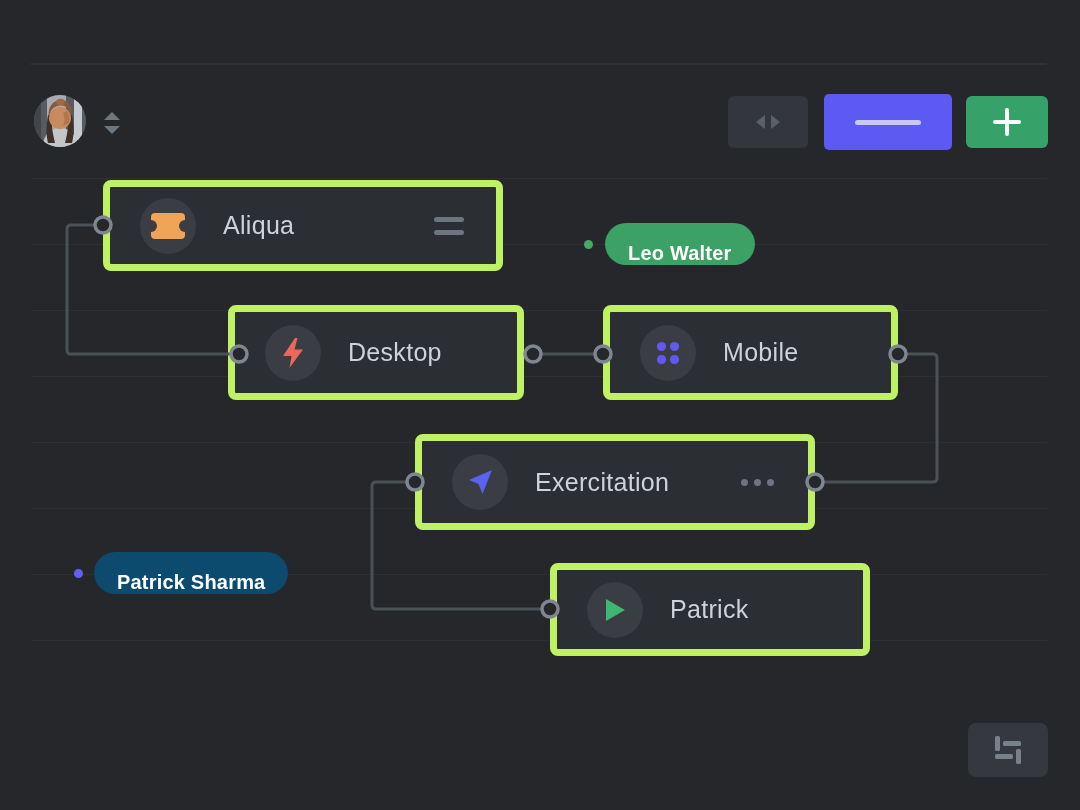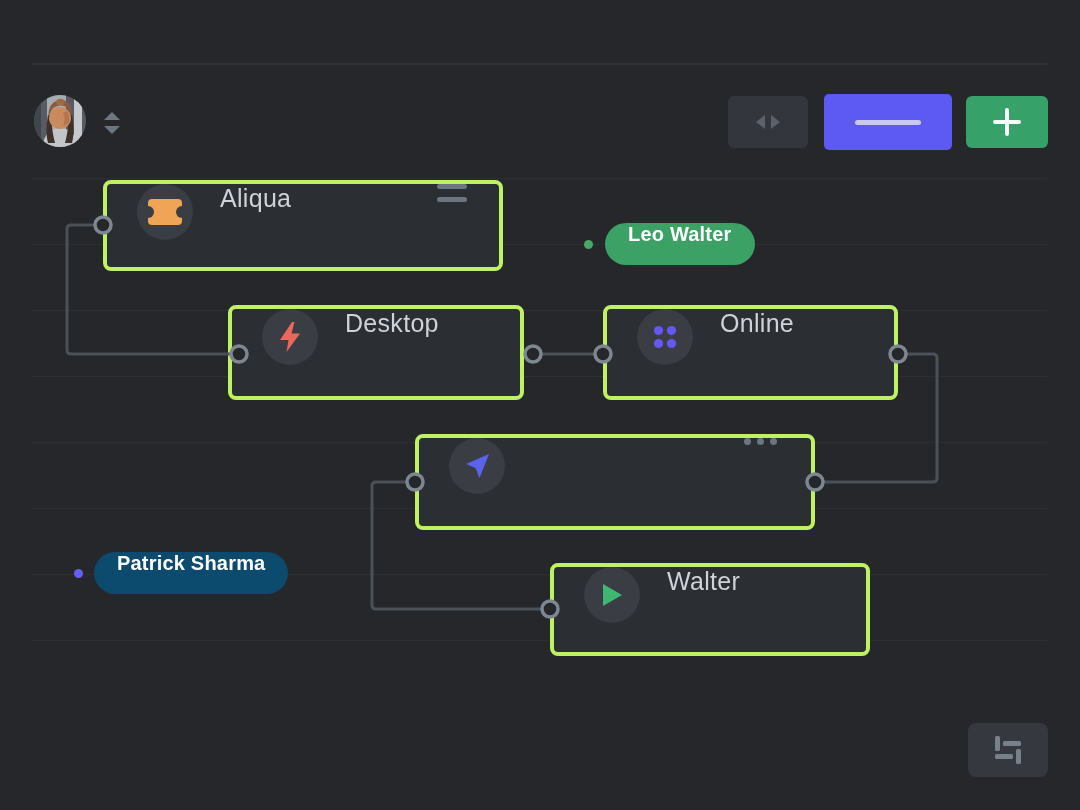--- a/index.html
+++ b/index.html
@@ -18,38 +18,38 @@
   .sort{left:101px;top:109px;width:22px;height:28px;z-index:4;display:flex;align-items:center;justify-content:center;cursor:pointer;}
   
   .btn{display:flex;align-items:center;justify-content:center;cursor:pointer;z-index:4;border:none;}
   .btn-collapse{left:728px;top:96px;width:80px;height:52px;background:#33363c;border-radius:6px;}
   .btn-primary{left:824px;top:94px;width:128px;height:56px;background:#5d5af4;border-radius:5px;}
   .btn-primary .mini-line{width:66px;height:5px;border-radius:3px;background:#c9c8f4;}
   .btn-add{left:966px;top:96px;width:82px;height:52px;background:#36a169;border-radius:6px;}
   .btn-settings{left:968px;top:723px;width:80px;height:54px;background:#35383e;border-radius:8px;}
   
   .node{
-    background:#2b2e33;border:4px solid #bef264;border-radius:8px;
-    display:flex;align-items:flex-start;padding-left:30px;box-sizing:border-box;
+    background:#2b2e33;border:7px solid #bef264;border-radius:8px;
+    display:flex;align-items:center;padding-left:30px;box-sizing:border-box;
     z-index:3;cursor:grab;
   }
   .node-icon-circle{width:56px;height:56px;border-radius:50%;background:#3a3d43;
     display:flex;align-items:center;justify-content:center;flex:0 0 auto;}
   .node-label{margin-left:27px;font-size:25px;font-weight:500;color:#ced3d9;letter-spacing:.3px;}
   .node-trailing{margin-left:auto;margin-right:32px;display:flex;flex-direction:column;gap:8px;cursor:pointer;}
   .bar{width:30px;height:5px;border-radius:2.5px;background:#6d7580;}
   .dots{margin-left:auto;margin-right:34px;display:flex;gap:6px;cursor:pointer;}
   .dots i{width:7px;height:7px;border-radius:50%;background:#6d7580;display:block;}
   .node-aliqua{left:103px;top:180px;width:400px;height:91px;}
   .node-desktop{left:228px;top:305px;width:296px;height:95px;}
   .node-mobile{left:603px;top:305px;width:295px;height:95px;}
   .node-exercitation{left:415px;top:434px;width:400px;height:96px;}
   .node-online{left:550px;top:563px;width:320px;height:93px;}
   
-  .badge{height:42px;border-radius:21px;display:flex;align-items:flex-start;padding:0 23px;
+  .badge{height:42px;border-radius:21px;display:flex;align-items:flex-end;padding:0 23px;
     color:#ffffff;font-size:20px;font-weight:600;z-index:6;letter-spacing:.2px;cursor:pointer;}
   .badge-leo{left:605px;top:223px;background:#3ba165;}
   .badge-patrick{left:94px;top:552px;background:#0c4a6e;}
   .badge-dot{width:9px;height:9px;border-radius:50%;z-index:6;}
   .dot-leo{left:584px;top:240px;background:#46a967;}
   .dot-patrick{left:74px;top:569px;background:#655df5;}
   
   .wires{left:0;top:0;z-index:5;pointer-events:none;}
   .wires .port{pointer-events:auto;cursor:crosshair;}
 </style>
@@ -133,43 +133,44 @@
 
 <div class="abs node node-mobile">
   <span class="node-icon-circle">
     <svg width="28" height="28" viewBox="0 0 28 28">
       <circle cx="7.5" cy="7.5" r="4.6" fill="#6358f2"></circle>
       <circle cx="20.5" cy="7.5" r="4.6" fill="#6358f2"></circle>
       <circle cx="7.5" cy="20.5" r="4.6" fill="#6358f2"></circle>
       <circle cx="20.5" cy="20.5" r="4.6" fill="#6358f2"></circle>
     </svg>
   </span>
-  <span class="node-label">Online</span>
+  <span class="node-label">Mobile</span>
 </div>
 
 <div class="abs node node-exercitation">
   <span class="node-icon-circle">
     <svg width="30" height="30" viewBox="0 0 30 30">
       <path d="M27 3 L4 13 L13.5 17 L17.5 27 Z" fill="#5a63f0"></path>
     </svg>
   </span>
+  <span class="node-label">Exercitation</span>
   <span class="dots">
       <i></i>
       <i></i>
       <i></i>
     </span>
 </div>
 
 <div class="abs node node-online">
   <span class="node-icon-circle">
     <svg width="24" height="26" viewBox="0 0 24 26">
       <polygon points="3,2 22,13 3,24" fill="#3fb671"></polygon>
     </svg>
   </span>
-  <span class="node-label">Walter</span>
+  <span class="node-label">Patrick</span>
 </div>
 
 <div class="abs badge-dot dot-leo"></div>
 <div class="abs badge badge-leo">
   <span>Leo Walter</span>
 </div>
 
 <div class="abs badge-dot dot-patrick"></div>
 <div class="abs badge badge-patrick">
   <span>Patrick Sharma</span>

